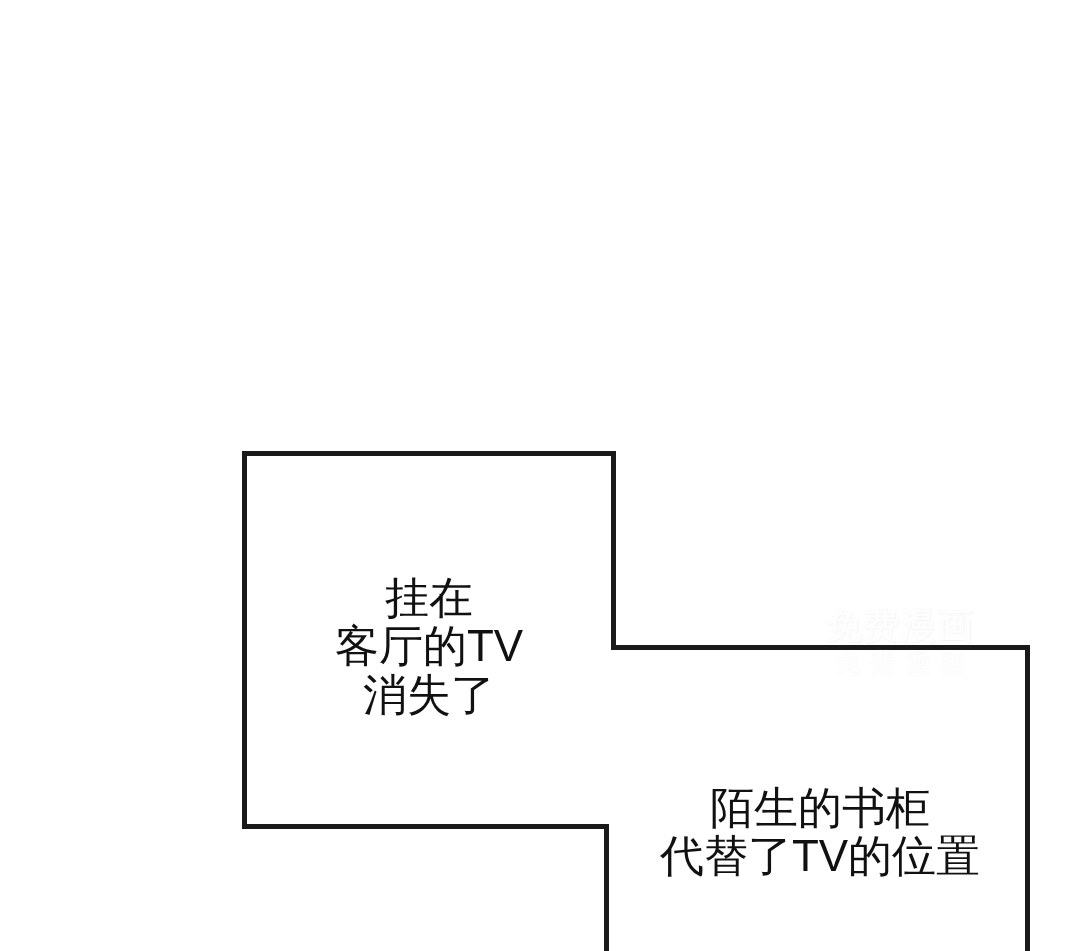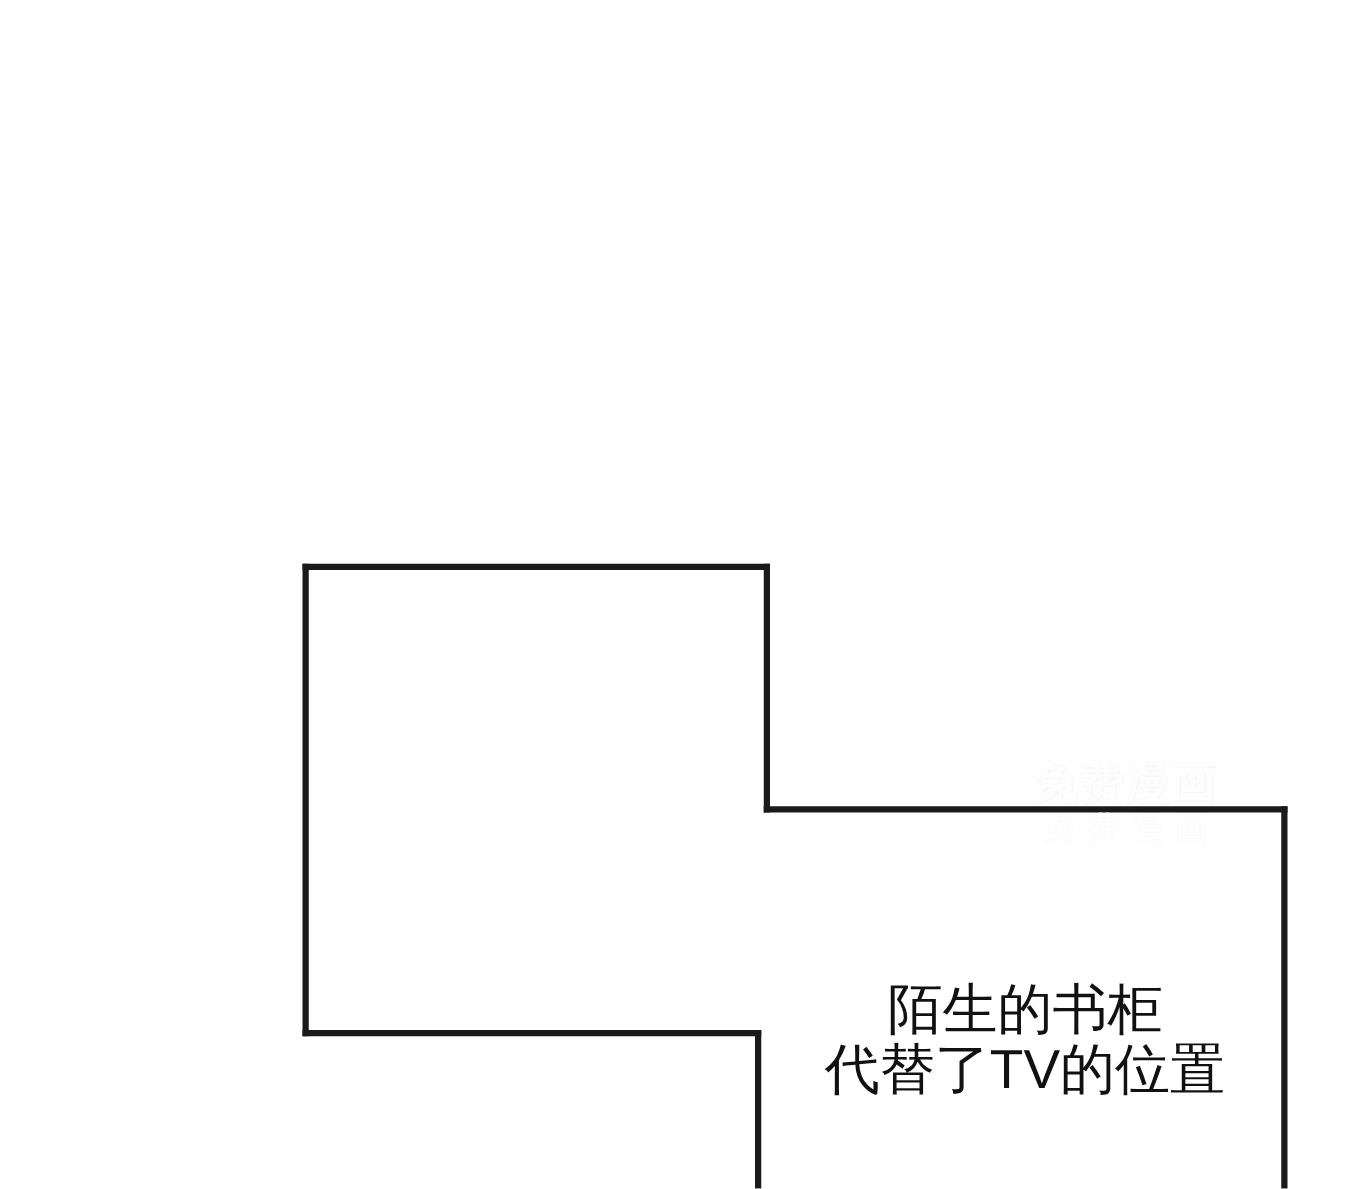--- a/index.html
+++ b/index.html
@@ -115,20 +115,23 @@
 <div id="comic-page">
 
 
   <div id="panel-2">
     <div class="edge" id="panel-2-top"></div>
     <div class="edge" id="panel-2-left"></div>
     <div class="edge" id="panel-2-right-upper"></div>
     <div class="edge" id="panel-2-step-h"></div>
     <div class="edge" id="panel-2-bottom"></div>
     <div class="edge" id="panel-2-right-lower"></div>
+    <div class="caption" id="panel-2-text">挂在
+客厅的TV
+消失了</div>
   </div>
 
   <div id="panel-3">
     <div class="edge" id="panel-3-right"></div>
     <div class="caption" id="panel-3-text">陌生的书柜
 代替了TV的位置</div>
   </div>
 
   <div id="watermark">
     <span id="watermark-primary">免费漫画</span>

